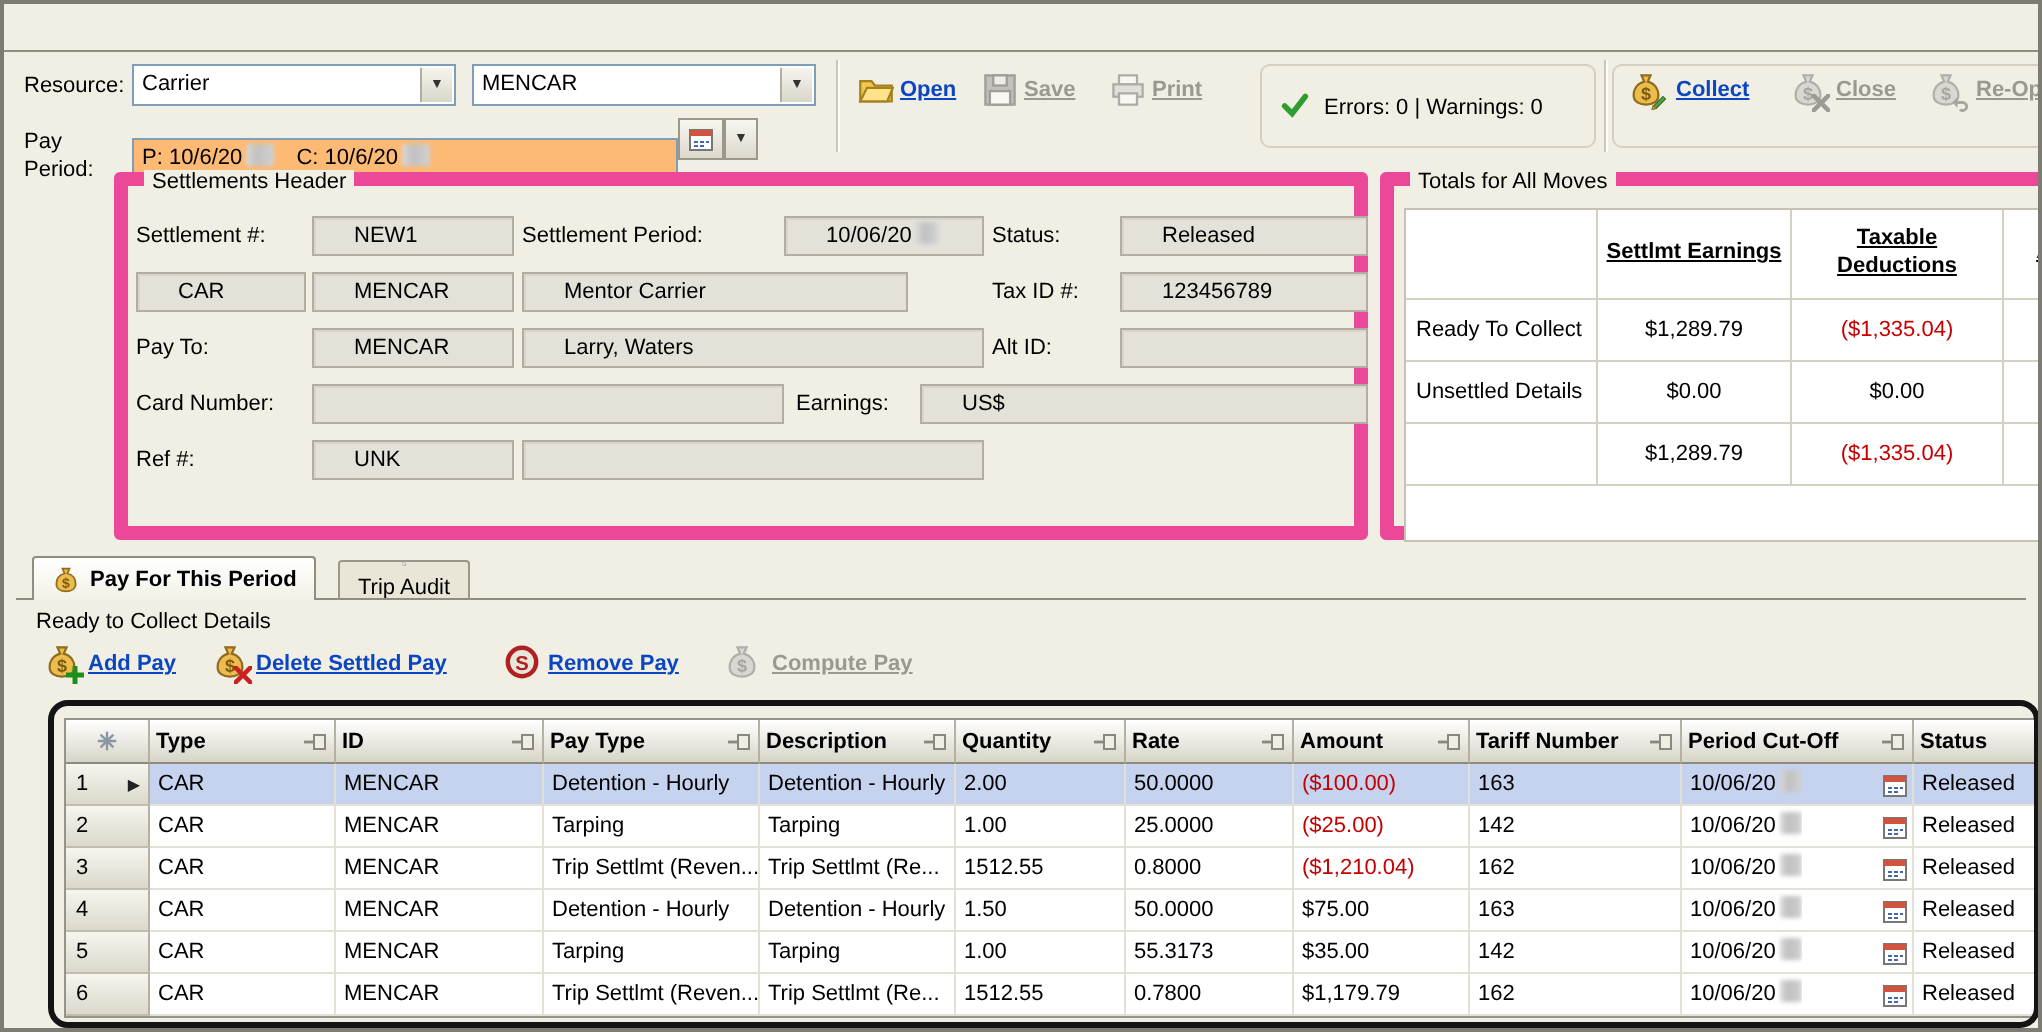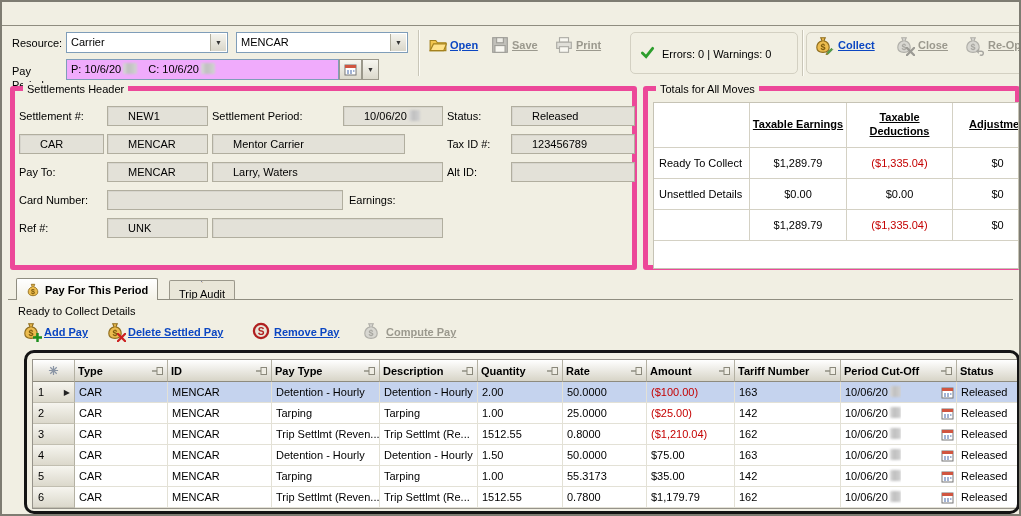--- a/index.html
+++ b/index.html
@@ -14,22 +14,22 @@
   
   .maintab { position:absolute; left:22px; top:3px; height:21px; padding:0 10px;
     background:linear-gradient(#ffffff,#f3f1e6); border:1px solid #8f8d80; border-bottom:none;
     border-radius:2px 2px 0 0; font-weight:bold; line-height:19px; z-index:2; }
   .tabline { position:absolute; left:0; right:0; top:23px; border-top:1px solid #8f8d80; }
 
   .lbl { position:absolute; text-align:left; line-height:14px; }
   .fld { position:absolute; height:20px; background:#e3e1d8; border:1px solid #b1ae9f;
     line-height:18px; padding:0 20px; white-space:nowrap; overflow:hidden;
     box-shadow:inset 1px 1px 0 rgba(0,0,0,0.05); }
-  .tbox { position:absolute; height:21px; background:#f0abfc; border:1px solid #7f9db9;
-    line-height:19px; padding:0 4px; white-space:nowrap; overflow:hidden; }
+  .tbox { position:absolute; height:21px; background:#fdba74; border:1px solid #7f9db9;
+    line-height:19px; padding:0 4px; white-space:nowrap; overflow:hidden;margin-top:10px; }
   .combo { position:absolute; height:21px; background:#fff; border:1px solid #7f9db9;
     line-height:19px; padding:0 20px 0 4px; white-space:nowrap; overflow:hidden; }
   .combo .arr { position:absolute; top:1px; right:1px; bottom:1px; width:16px;
     background:linear-gradient(#f5f4ee,#d9d6c9); border-left:1px solid #b1ae9f;
     display:flex; align-items:center; justify-content:center; font-size:7px; color:#333; }
   .minibtn { position:absolute; height:21px; background:linear-gradient(#f7f6f0,#dcd9cc);
     border:1px solid #9b988b; display:flex; align-items:center; justify-content:center; }
   .arrtxt { font-size:7px; color:#333; }
 
   .vsep { position:absolute; top:28px; height:46px; width:0;
@@ -45,21 +45,21 @@
   .ic15 { width:15px; height:15px; }
   .ic14 { width:14px; height:14px; }
   .ic13 { width:13px; height:13px; }
   .ic11 { width:11px; height:11px; }
   .dis-ic { filter:grayscale(1) opacity(.5); }
 
   .redact { display:inline-block; height:11px; vertical-align:-1px; margin-left:2px;
     background:linear-gradient(90deg,#d9d9d9,#c0c0c0 40%,#d2d2d2); filter:blur(1px); border-radius:1px; }
   .r12 { width:14px; } .r10 { width:11px; }
 
-  .gbox { position:absolute; border:5px solid #ec4899; border-radius:3px; }
+  .gbox { position:absolute; border:7px solid #ec4899; border-radius:3px;margin-left:47px; }
   .gtitle { position:absolute; top:-8px; left:8px; background:#f1efe3; padding:0 4px; }
 
   
   .t-wrap { position:absolute; left:5px; top:11px; width:366px; height:167px;
     background:#fff; border:1px solid #c6c3b5; overflow:hidden; }
   .t-cols { display:grid; grid-template-columns:96px 97px 106px 90px; }
   .t-head { height:45px; }
   .t-hc { display:flex; align-items:center; justify-content:center; text-align:center;
     border-right:1px solid #d4d1c4; border-bottom:1px solid #d4d1c4; padding:2px; }
   .t-hc .u { font-weight:bold; text-decoration:underline; line-height:1.25; }
@@ -256,33 +256,34 @@
 
     <span class="lbl" style="left:4px;top:74px;width:84px;">Pay To:</span>
     <div class="fld" style="left:92px;top:71px;width:101px;">MENCAR</div>
     <div class="fld" style="left:197px;top:71px;width:231px;">Larry, Waters</div>
     <span class="lbl" style="left:432px;top:74px;width:60px;">Alt ID:</span>
     <div class="fld" style="left:496px;top:71px;width:124px;"></div>
 
     <span class="lbl" style="left:4px;top:102px;width:84px;">Card Number:</span>
     <div class="fld" style="left:92px;top:99px;width:236px;"></div>
     <span class="lbl" style="left:334px;top:102px;width:58px;">Earnings:</span>
+    <div class="fld" style="left:396px;top:99px;width:224px;">US$</div>
 
     <span class="lbl" style="left:4px;top:130px;width:84px;">Ref #:</span>
     <div class="fld" style="left:92px;top:127px;width:101px;">UNK</div>
     <div class="fld" style="left:197px;top:127px;width:231px;"></div>
   </div>
 
   <div class="gbox" style="left:641px;top:84px;width:377px;height:184px;">
     <span class="gtitle">Totals for All Moves</span>
     <div class="t-wrap">
       <div class="t-cols t-head">
         <div class="t-hc"></div>
         <div class="t-hc">
-            <span class="u">Taxable Earnings</span>
+            <span class="u">Settlmt Earnings</span>
           </div>
         <div class="t-hc">
             <span class="u">Taxable Deductions</span>
           </div>
         <div class="t-hc">
             <span class="u">Adjustmen</span>
           </div>
       </div>
       <div class="t-cols t-row">
         <div class="t-c t-label">Ready To Collect</div>

